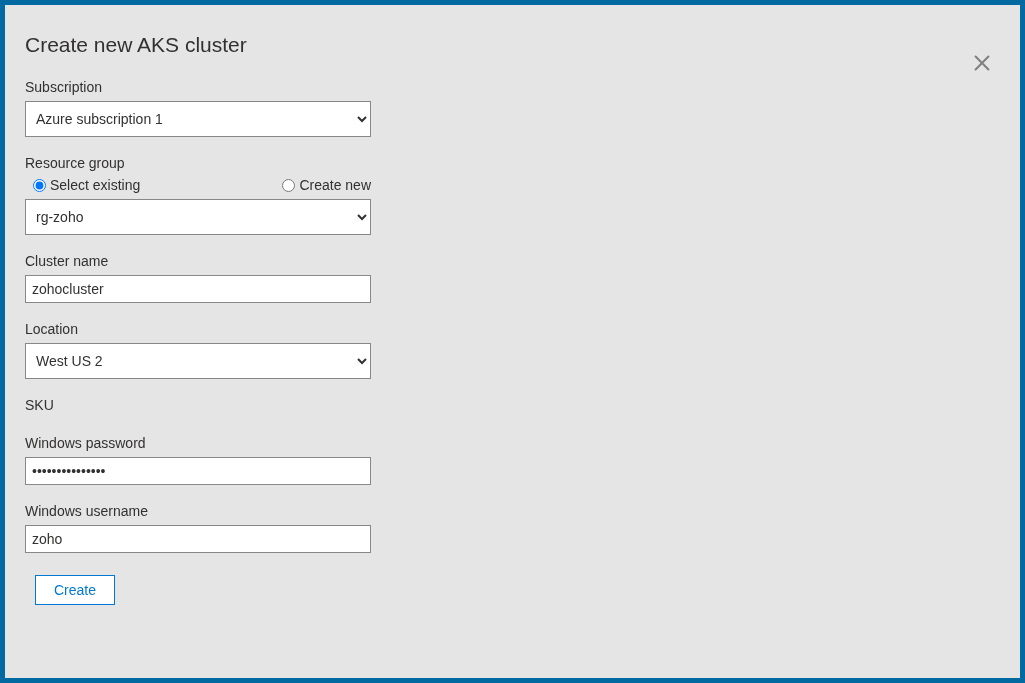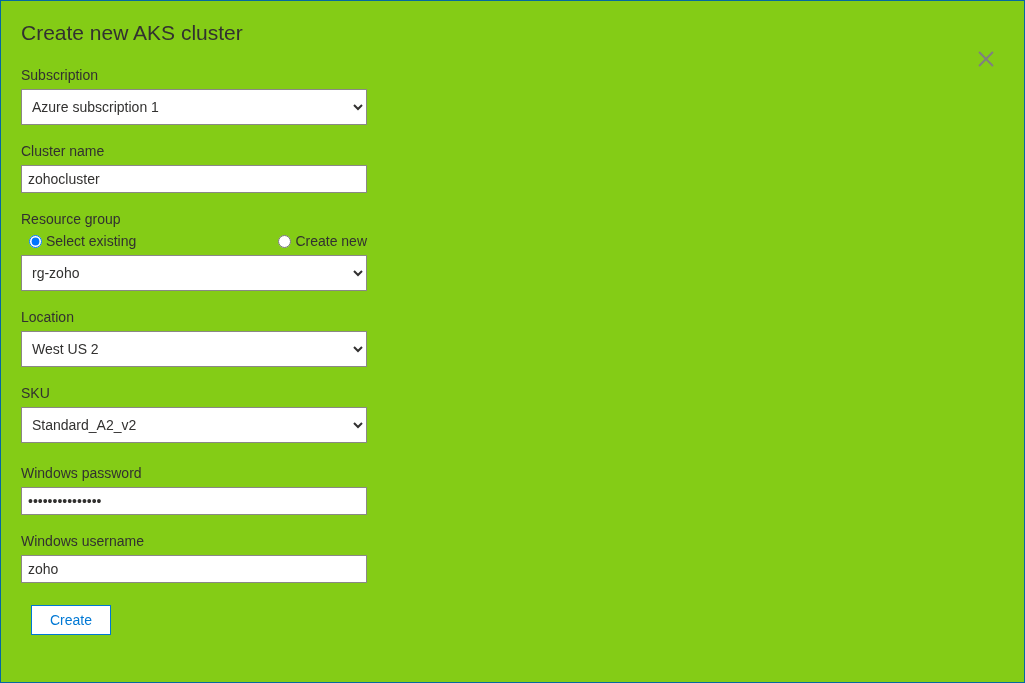--- a/index.html
+++ b/index.html
@@ -9,24 +9,24 @@
     }
     body {
       font-family: "Segoe UI", Tahoma, Geneva, Verdana, sans-serif;
       font-size: 14px;
       color: #323130;
       background: #fff;
     }
     .dialog-container {
       width: 1025px;
       height: 683px;
-      border: 1px solid #0369a1;
+      border: 5px solid #0369a1;
       position: relative;
-      padding: 20px 20px 16px 20px;
-      background: #84cc16;
+      padding: 28px 20px 16px 20px;
+      background: #e5e5e5;
     }
     .dialog-title {
       font-size: 21px;
       font-weight: 400;
       color: #323130;
       margin-bottom: 22px;
     }
     .close-btn {
       position: absolute;
       top: 42px;
@@ -129,56 +129,53 @@
   
   <div class="form-group">
     <label class="form-label">Subscription</label>
     <select class="form-select">
       <option>Azure subscription 1</option>
     </select>
   </div>
 
   
   <div class="form-group">
-    <label class="form-label">Cluster name</label>
-    <input type="text" class="form-input" value="zohocluster" style="">
-  </div>
-
-  
-  <div class="form-group">
     <label class="form-label">Resource group</label>
     <div class="radio-row">
       <div class="radio-option first">
         <input type="radio" name="rg" id="rg-existing" checked="" style="">
         <label for="rg-existing">Select existing</label>
       </div>
       <div class="radio-option">
         <input type="radio" name="rg" id="rg-new" style="">
         <label for="rg-new">Create new</label>
       </div>
     </div>
     <select class="form-select">
       <option>rg-zoho</option>
     </select>
   </div>
 
   
   <div class="form-group">
+    <label class="form-label">Cluster name</label>
+    <input type="text" class="form-input" value="zohocluster" style="">
+  </div>
+
+  
+  <div class="form-group">
     <label class="form-label">Location</label>
     <select class="form-select">
       <option>West US 2</option>
     </select>
   </div>
 
   
   <div class="form-group sku-group">
     <label class="form-label">SKU</label>
-    <select class="form-select">
-      <option>Standard_A2_v2</option>
-    </select>
   </div>
 
   
   <div class="form-group">
     <label class="form-label">Windows password</label>
     <input type="text" class="form-input" value="•••••••••••••••" style="">
   </div>
 
   
   <div class="form-group">

